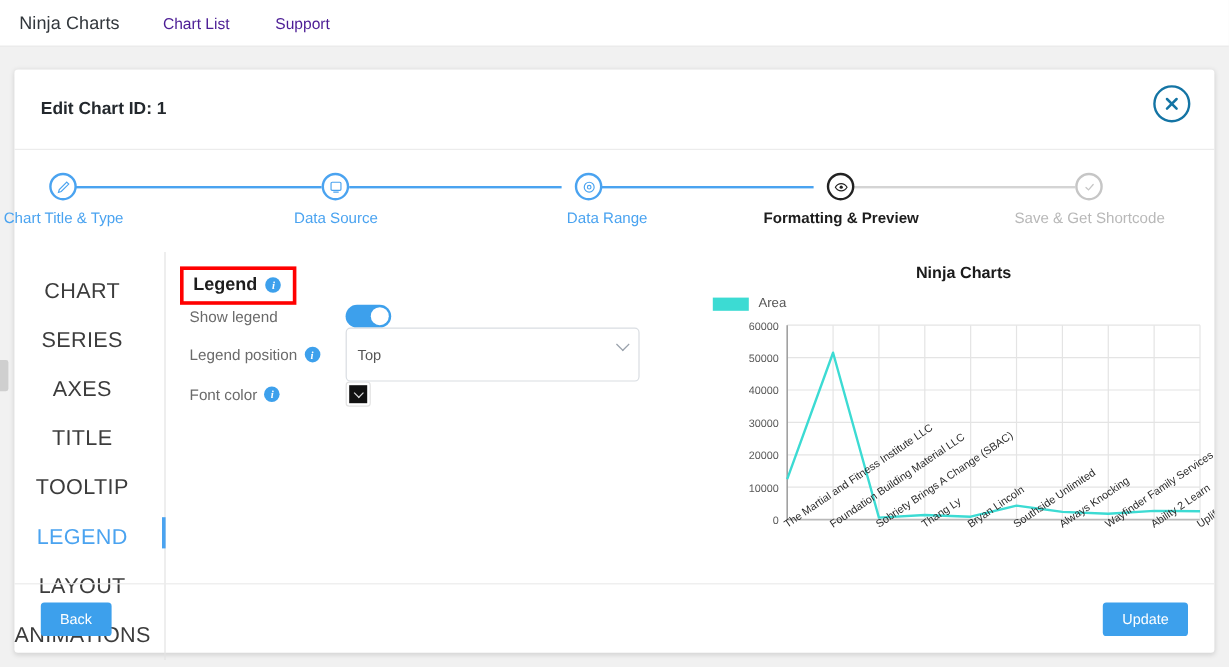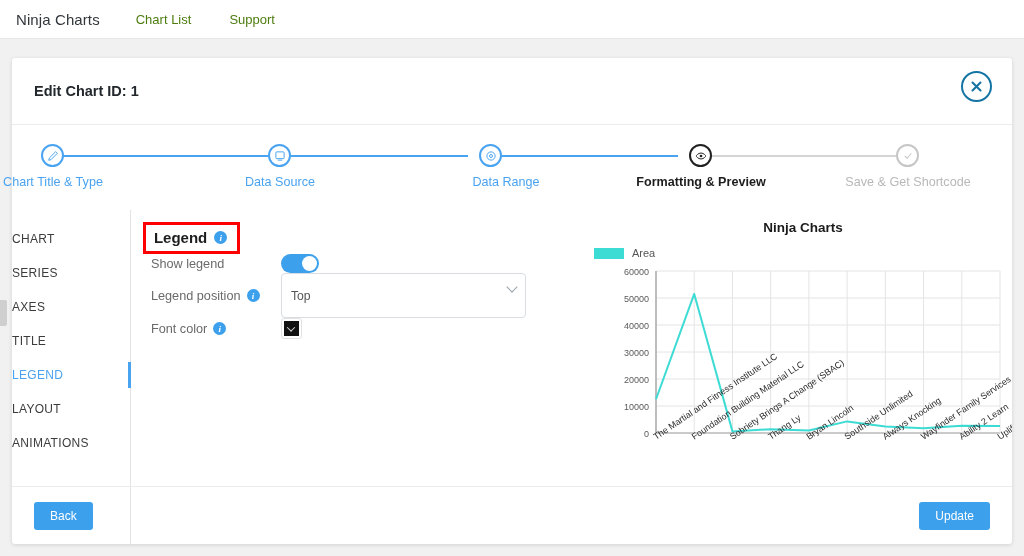--- a/index.html
+++ b/index.html
@@ -16,21 +16,21 @@
     width: 1024px; height: 39px;
     background: #ffffff;
     border-bottom: 1px solid #e6e6e6;
     display: flex; align-items: center;
   }
   .brand {
     font-size: 15px; color: #32373c; padding-left: 16px; padding-right: 36px;
     letter-spacing: .1px;
   }
   .navlink {
-    font-size: 13px; color: #4d7c0f; margin-right: 38px; cursor: pointer;
+    font-size: 13px; color: #4c1d95; margin-right: 38px; cursor: pointer;
   }
 
   
   .card {
     position: absolute;
     top: 58px; left: 12px;
     width: 1000px; height: 486px;
     background: #ffffff;
     border-radius: 3px;
     box-shadow: 0 1px 4px rgba(0,0,0,.13);
@@ -86,23 +86,23 @@
   
   .body { display: flex; padding: 0 0 0 0; position: relative; }
 
   .tabs-col {
     width: 126px; padding-top: 12px;
     display: flex; flex-direction: column; align-items: flex-end;
     border-right: 1px solid #e3e3e3;
     min-height: 248px;
   }
   .vtab {
-    font-size: 12px; color: #3c3c3c; letter-spacing: .3px;
+    font-size: 18px; color: #3c3c3c; letter-spacing: .3px;
     padding: 10px 12px 10px 0; cursor: pointer; position: relative;
-    text-align: left; width: 100%;
+    text-align: center; width: 100%;
   }
   .vtab.sel { color: #4aa3f0; }
   .vtab.sel::after {
     content: ""; position: absolute; right: -1px; top: 4px;
     width: 3px; height: 26px; background: #4aa3f0;
   }
 
   .settings-col { width: 505px; padding: 12px 0 0 12px; position: relative; }
 
   .sec-title-wrap {
@@ -265,20 +265,21 @@
     <div class="step-label todo" style="left:878px;">Save &amp; Get Shortcode</div>
   </div>
 
   <div class="body">
 
     <div class="tabs-col">
       <div class="vtab">CHART</div>
       <div class="vtab">SERIES</div>
       <div class="vtab">AXES</div>
       <div class="vtab">TITLE</div>
+      <div class="vtab">TOOLTIP</div>
       <div class="vtab sel">LEGEND</div>
       <div class="vtab">LAYOUT</div>
       <div class="vtab">ANIMATIONS</div>
     </div>
 
     <div class="settings-col">
 
       <div class="sec-title-wrap">
         <span class="sec-title">Legend</span>
         <span class="info-i">i</span>

